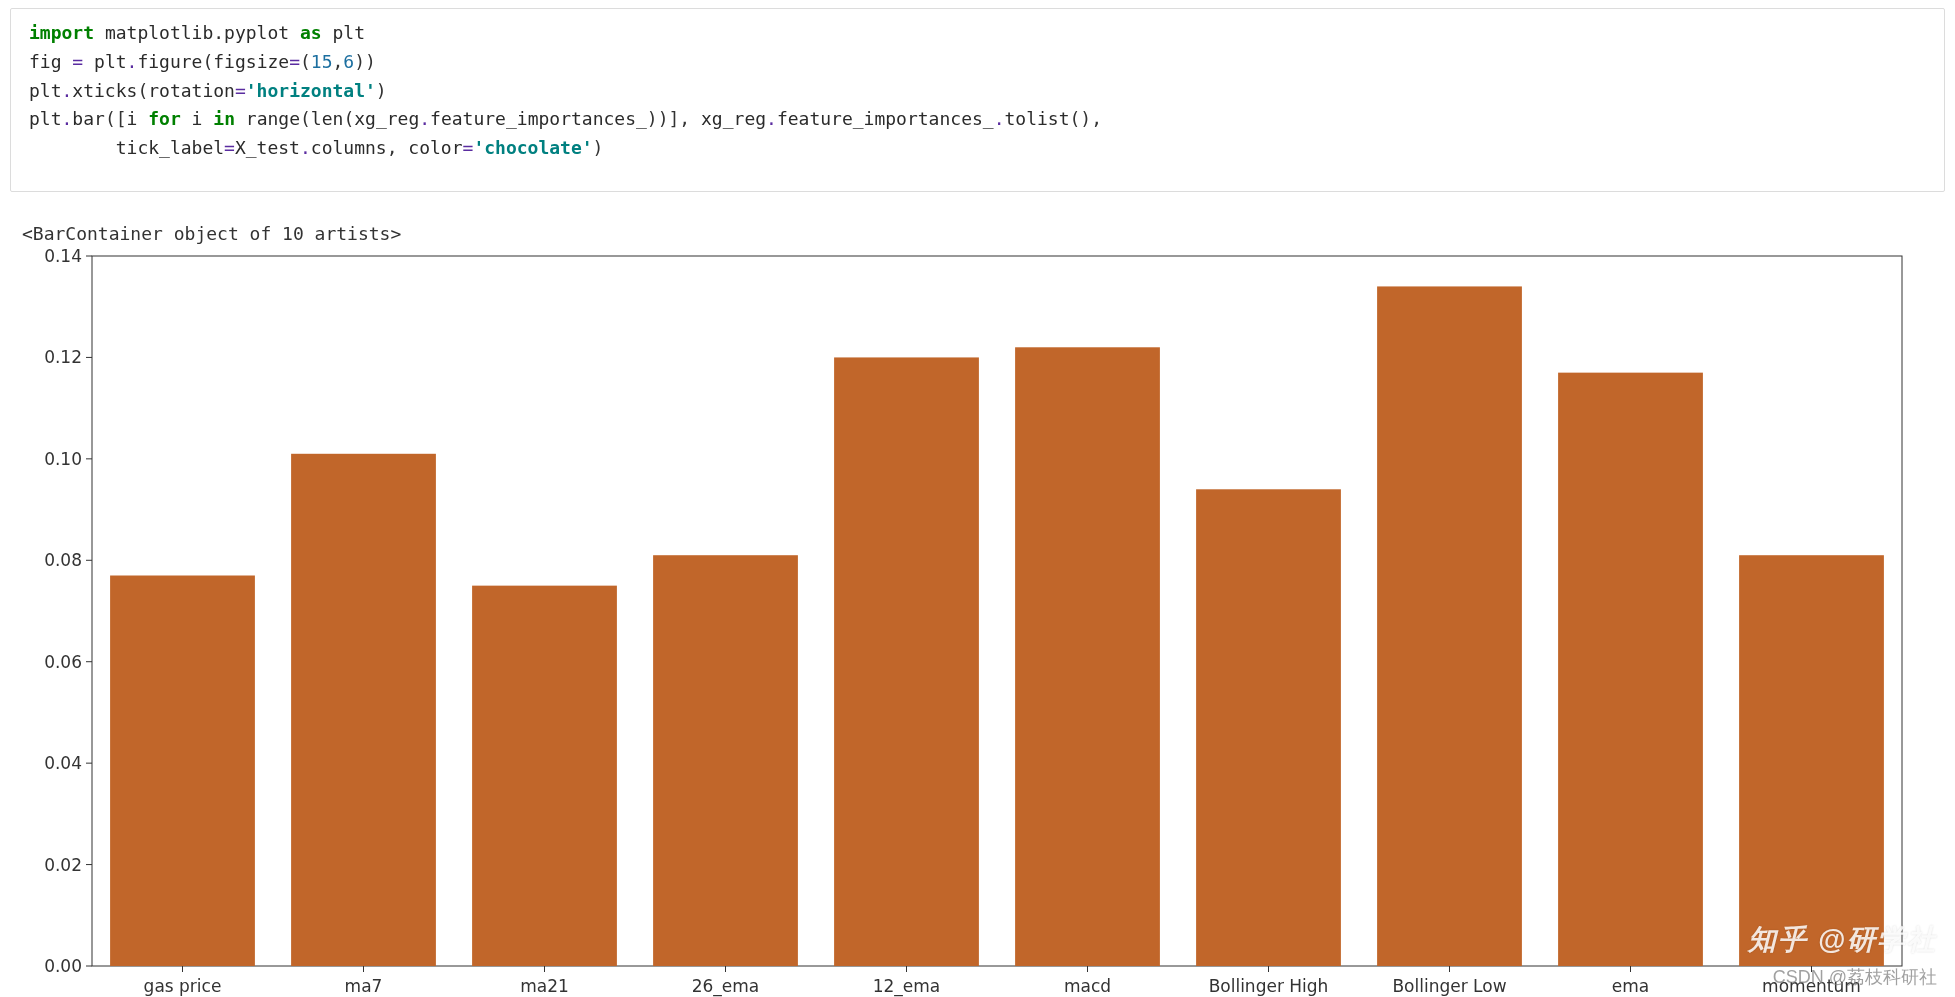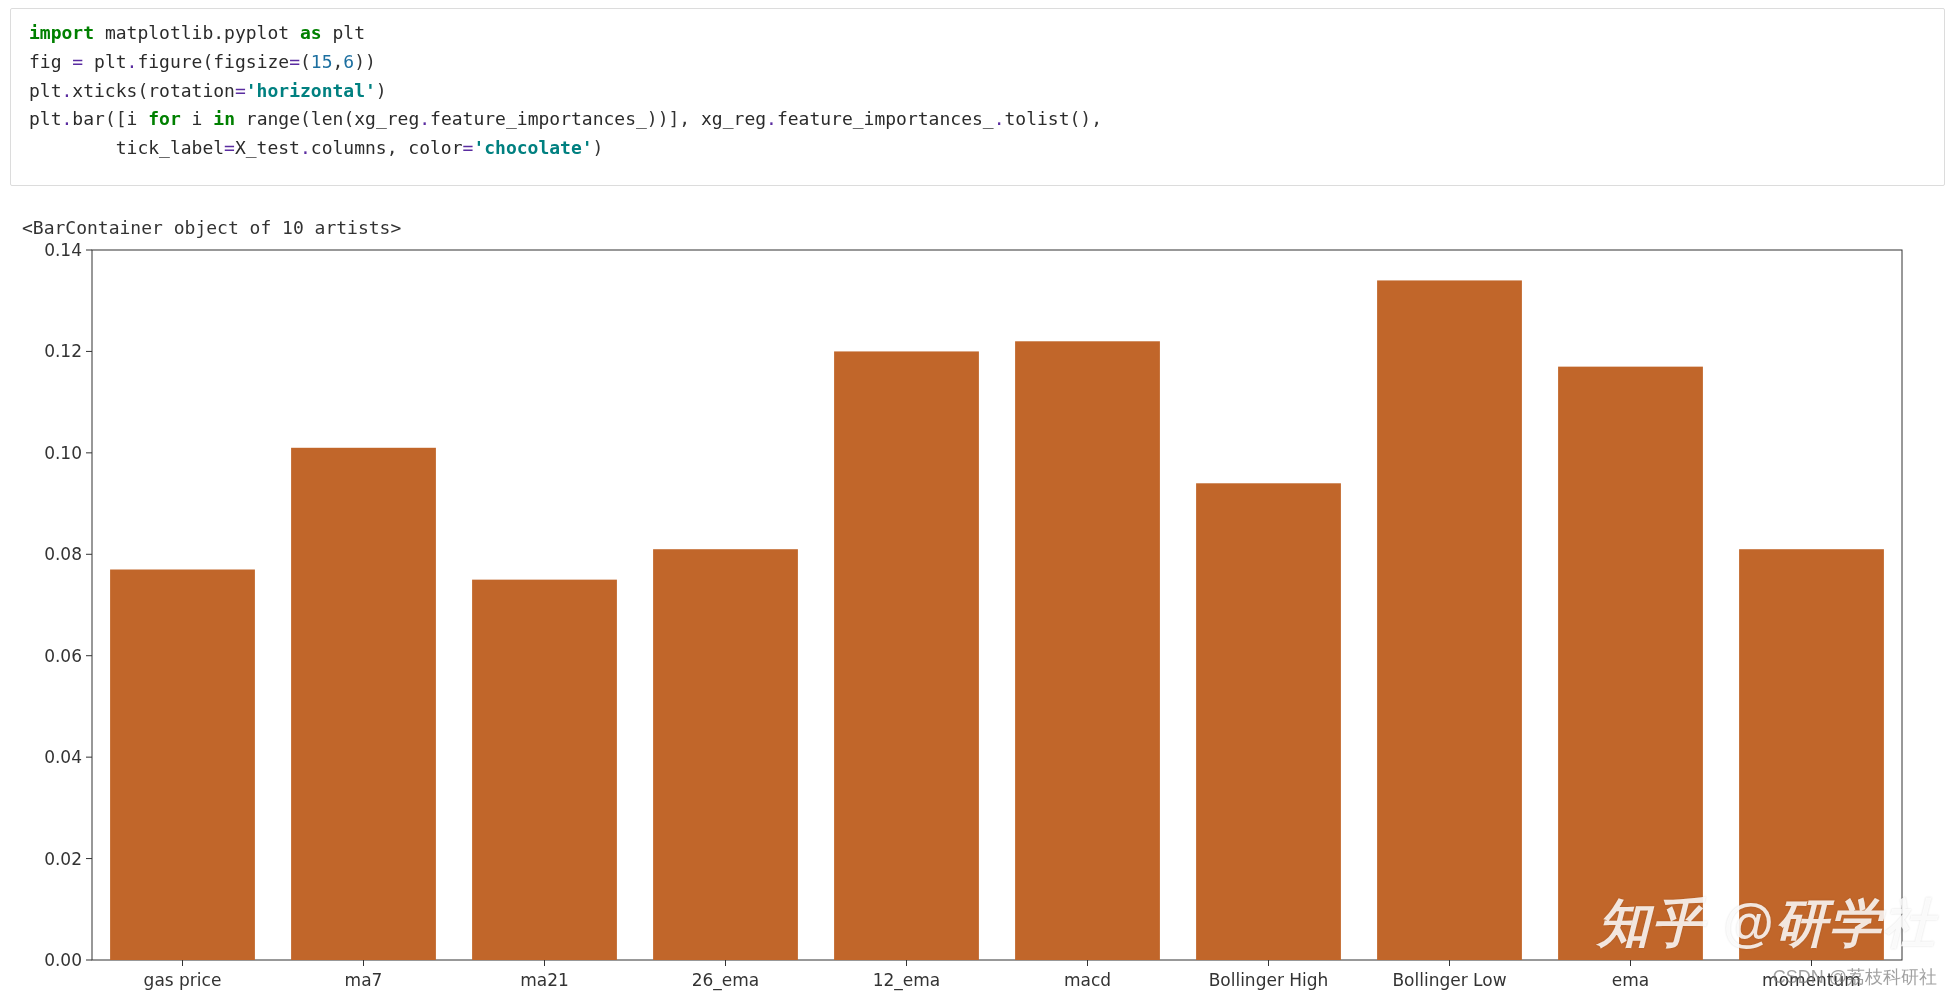--- a/index.html
+++ b/index.html
@@ -1,30 +1,30 @@
 <!DOCTYPE html>
 <html><head>
 <meta charset="utf-8">
 <style>
   html,body{margin:0;padding:0;background:#fff;font-family:"DejaVu Sans Mono","SF Mono","Consolas",monospace;font-size:18px;color:#333;}
-  .cell{border:1px solid #dcdcdc;border-radius:2px;margin:8px 10px 0 10px;padding:10px 18px 22px 18px;background:#fff;}
+  .cell{border:1px solid #dcdcdc;border-radius:2px;margin:8px 10px 0 10px;padding:10px 18px 28px 18px;background:#fff;}
   .code{white-space:pre;line-height:1.6;font-family:"DejaVu Sans Mono","SF Mono","Consolas",monospace;font-size:18px;}
   .kw{color:#008000;font-weight:700;}
   .name{color:#2b2b2b;}
   .func{color:#2b2b2b;}
   .num{color:#1c6fa0;}
   .strb{color:#008080;font-weight:700;}
   .op{color:#5a2ca0;}
   .dot{color:#5a2ca0;}
   .paren{color:#333;}
   .output{margin:31px 10px 0 22px;font-family:"DejaVu Sans Mono","SF Mono","Consolas",monospace;font-size:18px;color:#333;}
   .chart-wrap{margin:2px 10px 0 22px;}
   svg{display:block;}
   .watermark{position:fixed;right:18px;bottom:8px;text-align:right;pointer-events:none;}
-  .wm-big{font-family:"PingFang SC","Microsoft YaHei","Hiragino Sans GB",sans-serif;font-size:52px;font-weight:700;color:rgba(255,255,255,0.85);font-style:italic;letter-spacing:2px;text-shadow:0 0 2px rgba(0,0,0,0.15);}
+  .wm-big{font-family:"PingFang SC","Microsoft YaHei","Hiragino Sans GB",sans-serif;font-size:28px;font-weight:700;color:rgba(255,255,255,0.85);font-style:italic;letter-spacing:2px;text-shadow:0 0 2px rgba(0,0,0,0.15);}
   .wm-small{font-family:"PingFang SC","Microsoft YaHei",sans-serif;font-size:18px;color:rgba(120,120,120,0.7);margin-top:6px;}
 </style>
 </head>
 <body>
 
 <div class="cell">
   <div class="code"><span class="kw">import</span> <span class="name">matplotlib.pyplot</span> <span class="kw">as</span> <span class="name">plt</span>
 <span class="name">fig</span> <span class="op">=</span> <span class="name">plt</span><span class="dot">.</span><span class="func">figure</span><span class="paren">(</span><span class="name">figsize</span><span class="op">=</span><span class="paren">(</span><span class="num">15</span><span class="paren">,</span><span class="num">6</span><span class="paren">))</span>
 <span class="name">plt</span><span class="dot">.</span><span class="func">xticks</span><span class="paren">(</span><span class="name">rotation</span><span class="op">=</span><span class="strb">'horizontal'</span><span class="paren">)</span>
 <span class="name">plt</span><span class="dot">.</span><span class="func">bar</span><span class="paren">([</span><span class="name">i</span> <span class="kw">for</span> <span class="name">i</span> <span class="kw">in</span> <span class="func">range</span><span class="paren">(</span><span class="func">len</span><span class="paren">(</span><span class="name">xg_reg</span><span class="dot">.</span><span class="name">feature_importances_</span><span class="paren">))], </span><span class="name">xg_reg</span><span class="dot">.</span><span class="name">feature_importances_</span><span class="dot">.</span><span class="func">tolist</span><span class="paren">(),</span>

